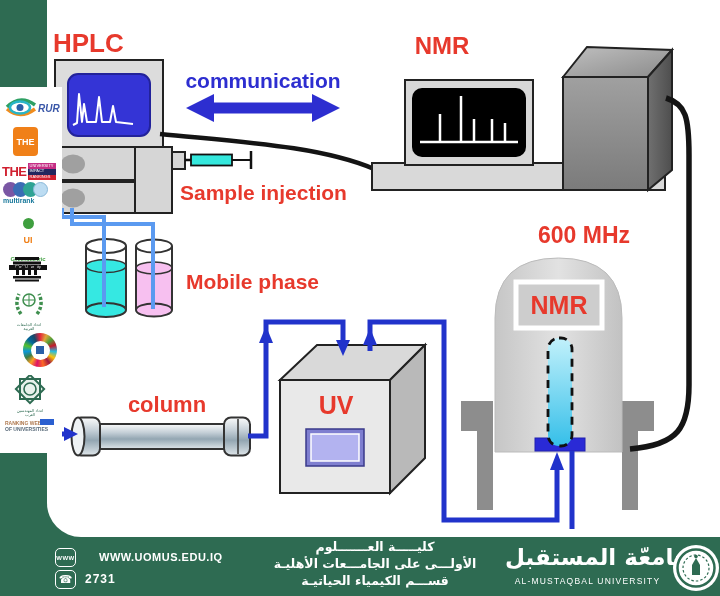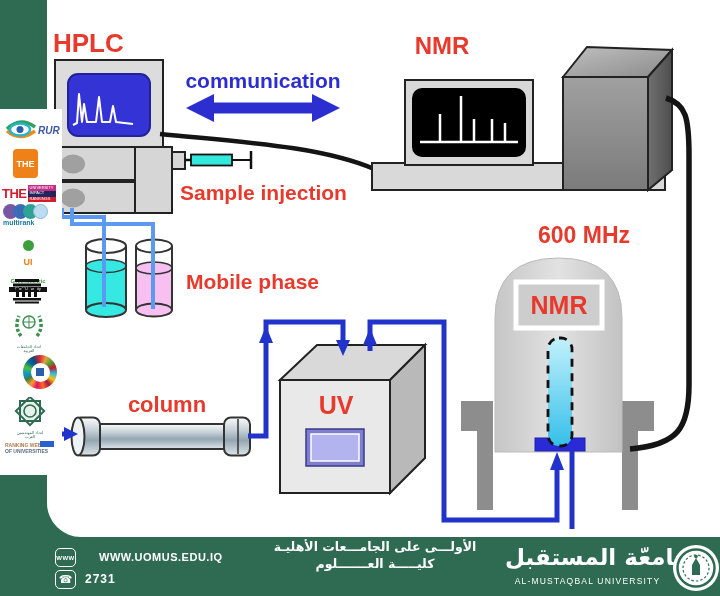--- a/index.html
+++ b/index.html
@@ -6,21 +6,21 @@
   body{
     width:720px;height:596px;position:relative;overflow:hidden;
     background:#2e6b52;
     font-family:"Liberation Sans", sans-serif;
   }
   .panel{
     position:absolute;left:47px;top:0;width:673px;height:537px;
     background:#ffffff;border-bottom-left-radius:34px;
   }
   .sidebar{
-    position:absolute;left:0;top:109px;width:62px;height:366px;
+    position:absolute;left:0;top:87px;width:62px;height:366px;
     background:#ffffff;z-index:3;
   }
   .sidebar .logo{position:absolute;}
   svg.diagram{position:absolute;left:0;top:0;z-index:2;}
   text{font-family:"Liberation Sans", sans-serif;}
   .lbl-red{fill:#e7392c;font-weight:bold;}
   .lbl-blue{fill:#2d2ed0;font-weight:bold;}
   .tiny{font-size:5px;color:#555;line-height:1.1;}
   
   .the-box{width:25px;height:29px;background:#f08018;border-radius:4px;color:#fff;
@@ -295,22 +295,23 @@
   <text x="584" y="243" class="lbl-red" font-size="23" text-anchor="middle">600 MHz</text>
   <text x="559" y="314" class="lbl-red" font-size="25" text-anchor="middle">NMR</text>
 </svg>
 
 <div class="footer">
   <div class="f-ic f-www">WWW</div>
   <div class="f-site">WWW.UOMUS.EDU.IQ</div>
   <div class="f-ic f-tel">☎</div>
   <div class="f-phone">2731</div>
   <div class="f-ar">
+    <div>كليـــــة العـــــــلوم</div>
     <div>الأولـــى على الجامـــعات الأهليـة</div>
-    <div>كليـــــة العـــــــلوم</div>
+    <div>قســـم الكيمياء الحياتيـة</div>
   </div>
   <div class="f-uni">
     <div class="f-uni-ar">جامعّة المستقبل</div>
     <div class="f-uni-en">AL-MUSTAQBAL  UNIVERSITY</div>
   </div>
   <div class="emblem">
     <svg width="48" height="50" viewBox="0 0 48 50">
       <circle cx="24" cy="25" r="23" fill="#fff"></circle>
       <circle cx="24" cy="25" r="18.5" fill="none" stroke="#2e6b52" stroke-width="2.5"></circle>
       <circle cx="24" cy="25" r="13" fill="none" stroke="#2e6b52" stroke-width="1.2" stroke-dasharray="2.5 2"></circle>

